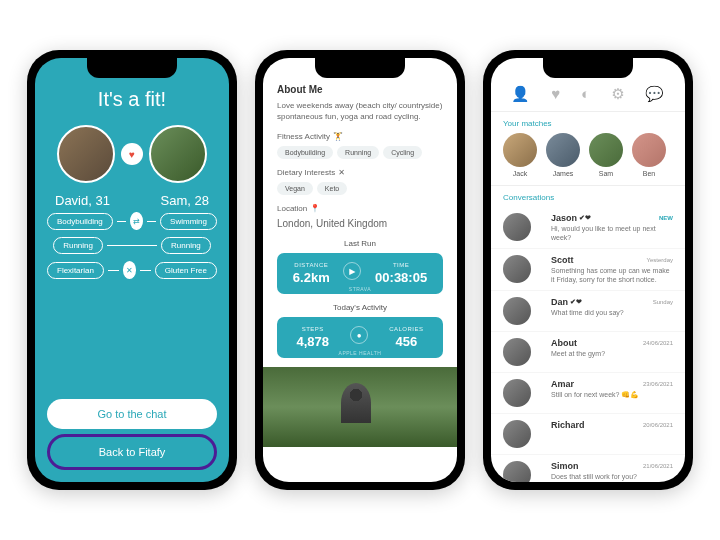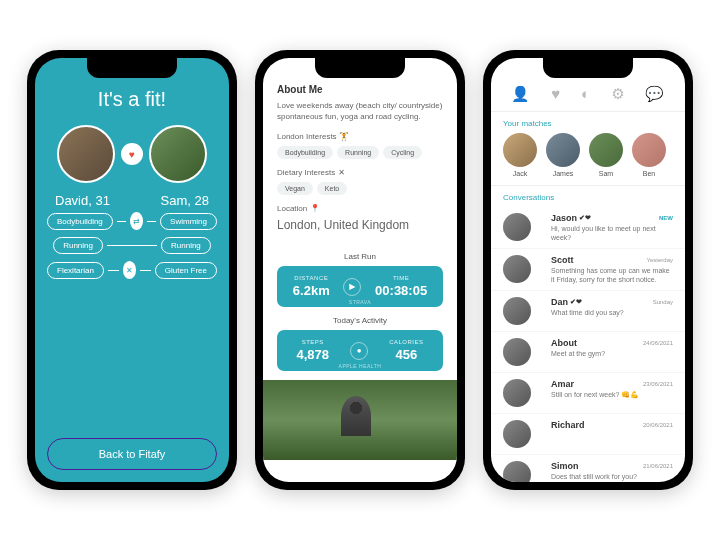--- a/index.html
+++ b/index.html
@@ -15,30 +15,30 @@
 .heart-c{width:22px;height:22px;background:#fff;border-radius:50%;display:flex;align-items:center;justify-content:center;font-size:10px;color:#e74c3c}
 .names{display:flex;justify-content:space-between;width:100%;padding:0 8px;margin-bottom:4px}
 .name{color:#fff;font-size:13px;font-weight:500}
 .traits{display:flex;flex-direction:column;gap:7px;width:100%;margin-bottom:auto}
 .trait-row{display:flex;align-items:center;justify-content:center;gap:4px}
 .pill{border:1px solid #fff;color:#fff;padding:3px 9px;border-radius:11px;font-size:8px;white-space:nowrap}
 .con-ic{width:18px;height:18px;background:#fff;border-radius:50%;display:flex;align-items:center;justify-content:center;font-size:8px;color:#2ba8b8}
 .con-line{width:14px;height:1px;background:#fff}
 .btn{width:100%;padding:9px;border-radius:18px;font-size:11px;text-align:center;margin-top:5px;cursor:pointer}
 .btn-primary{background:#fff;color:#2ba8b8;font-weight:500}
-.btn-secondary{background:transparent;border:1px solid #4c1d95;color:#fff}
+.btn-secondary{background:transparent;border:3px solid #4c1d95;color:#fff}
 .s2{background:#fff;padding:26px 14px 0;overflow:hidden}
 .sec-title{font-size:10px;font-weight:600;color:#333;margin-bottom:5px}
 .bio{font-size:8px;color:#666;line-height:1.4;margin-bottom:10px}
 .sub-h{font-size:8px;color:#666;margin-bottom:5px;display:flex;align-items:center;gap:3px}
 .chips{display:flex;gap:4px;margin-bottom:9px;flex-wrap:wrap}
 .chip{background:#eef2f3;color:#555;padding:3px 8px;border-radius:9px;font-size:7px}
-.loc{font-size:12px;color:#666;margin-bottom:20px}
+.loc{font-size:10px;color:#666;margin-bottom:10px}
 .center-h{text-align:center;font-size:8px;color:#555;margin-bottom:5px}
-.stat-card{background:#2ba8b8;border-radius:7px;padding:9px;display:flex;justify-content:space-around;align-items:center;margin-bottom:9px;position:relative}
+.stat-card{background:#2ba8b8;border-radius:7px;padding:9px;display:flex;justify-content:space-around;align-items:flex-start;margin-bottom:9px;position:relative}
 .stat{text-align:center;color:#fff}
 .stat-lbl{font-size:6px;letter-spacing:.5px;opacity:.85}
 .stat-val{font-size:13px;font-weight:600;margin-top:2px}
 .stat-ic{width:18px;height:18px;border:1px solid rgba(255,255,255,.5);border-radius:50%;display:flex;align-items:center;justify-content:center;color:#fff;font-size:8px}
 .stat-src{position:absolute;bottom:2px;left:50%;transform:translateX(-50%);font-size:5px;color:rgba(255,255,255,.6);letter-spacing:.5px}
 .photo{width:calc(100% + 28px);height:80px;margin:0 -14px;background:linear-gradient(180deg,#4a6b3a 0%,#6b8e5a 50%,#3a5a2a 100%);position:relative}
 .cyclist{position:absolute;left:40%;top:20%;width:30px;height:40px;background:radial-gradient(circle at 50% 30%,#333 0%,#333 20%,transparent 20%),linear-gradient(180deg,#555,#333);border-radius:50% 50% 0 0}
 .s3{background:#fff;padding:24px 0 0;overflow:hidden}
 .nav{display:flex;justify-content:space-around;padding:3px 10px 8px;border-bottom:1px solid #eee}
 .nav-ic{color:#bbb;font-size:15px}
@@ -93,31 +93,32 @@
         <span class="pill">Running</span>
       </div>
       <div class="trait-row">
         <span class="pill">Flexitarian</span>
         <span class="con-line"></span>
         <span class="con-ic">✕</span>
         <span class="con-line"></span>
         <span class="pill">Gluten Free</span>
       </div>
     </div>
+    <div class="btn btn-primary">Go to the chat</div>
     <div class="btn btn-secondary">Back to Fitafy</div>
   </div>
 </div>
 
 <div class="phone">
   <div class="notch"></div>
   <div class="screen s2">
     <div class="sec-title">About Me</div>
     <div class="bio">Love weekends away (beach city/ countryside) spontaneous fun, yoga and road cycling.</div>
     <div class="sub-h">
-        <span>London Interests</span>
+        <span>Fitness Activity</span>
         <span>🏋</span>
       </div>
     <div class="chips">
       <span class="chip">Bodybuilding</span>
       <span class="chip">Running</span>
       <span class="chip">Cycling</span>
     </div>
     <div class="sub-h">
         <span>Dietary Interests</span>
         <span>✕</span>

